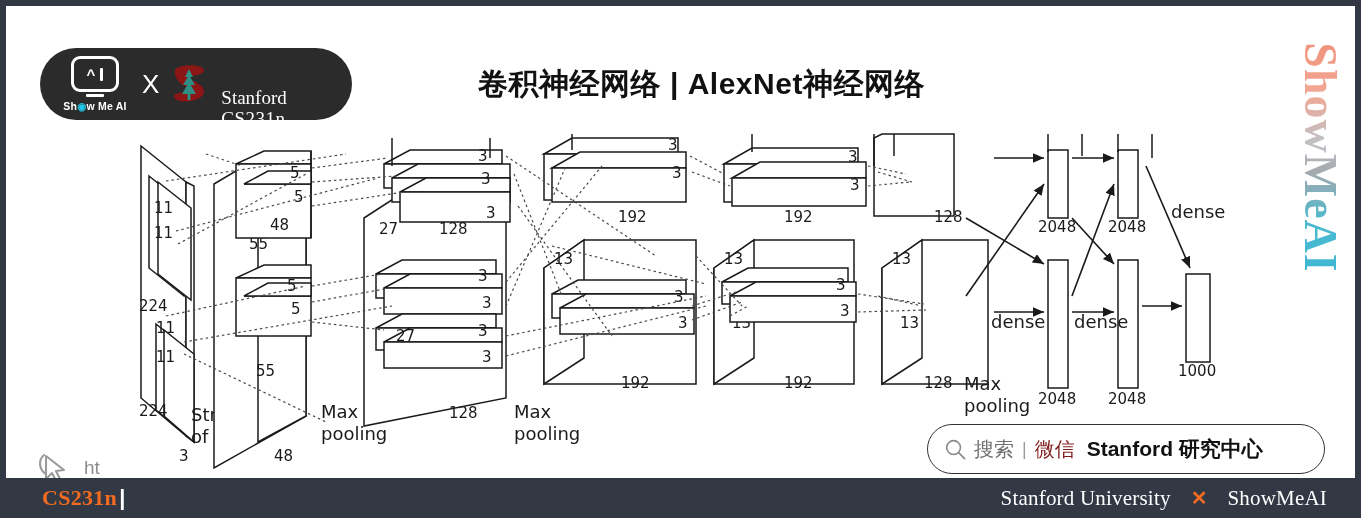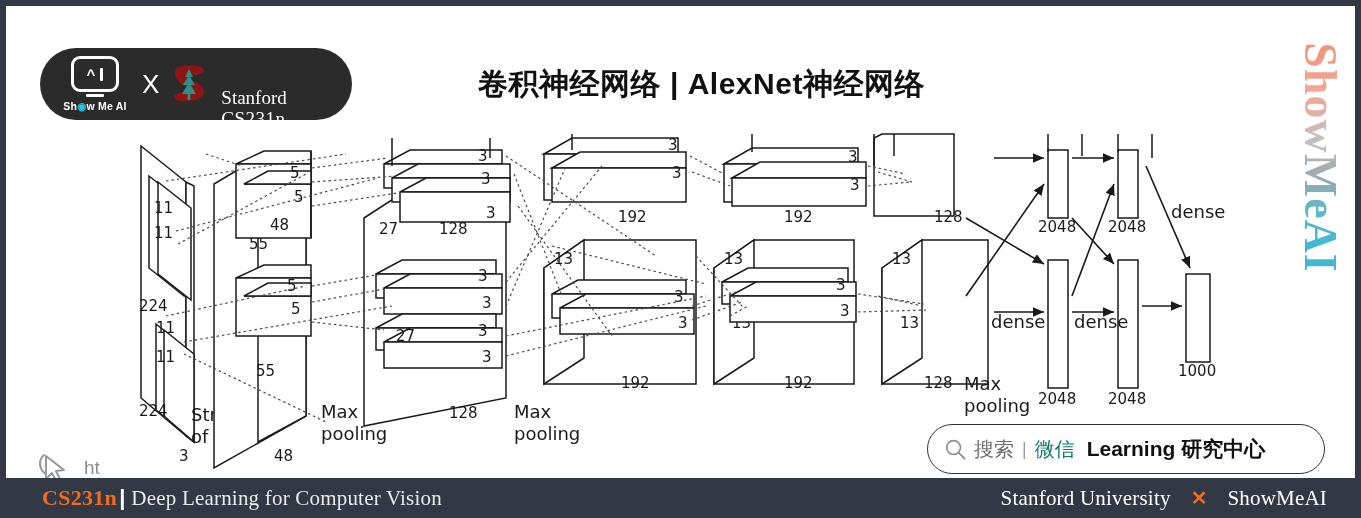--- a/index.html
+++ b/index.html
@@ -90,21 +90,21 @@
   .searchpill{
     position:absolute;left:921px;top:418px;
     width:398px;height:50px;
     border:1.6px solid #333;border-radius:25px;
     background:#fff;display:flex;align-items:center;
     padding:0 16px;box-sizing:border-box;gap:7px;z-index:40;
   }
   .mag{width:23px;height:23px;flex:0 0 auto;}
   .sp-t1{font-size:20px;color:#6e6e6e;}
   .sp-sep{font-size:18px;color:#9a9a9a;margin:0 1px;}
-  .sp-t2{font-size:20px;color:#0f766e;}
+  .sp-t2{font-size:20px;color:#7f1d1d;}
   .sp-t3{font-size:21px;color:#111;font-weight:700;margin-left:5px;}
 
   
   .cursor-wrap{
     position:absolute;left:30px;top:444px;display:flex;align-items:center;gap:14px;z-index:40;
   }
   .cursor-wrap .ht{font-size:19px;color:#8d8d8d;}
 
   
   .footer{
@@ -393,36 +393,35 @@
   </svg>
 
   <div class="searchpill">
     <svg class="mag" viewBox="0 0 24 24" aria-hidden="true">
       <circle cx="10" cy="10" r="7.2" fill="none" stroke="#8a8a8a" stroke-width="1.7"></circle>
       <line x1="15.2" y1="15.2" x2="21.5" y2="21.5" stroke="#8a8a8a" stroke-width="1.7" stroke-linecap="round"></line>
     </svg>
     <span class="sp-t1">搜索</span>
     <span class="sp-sep">|</span>
     <span class="sp-t2">微信</span>
-    <span class="sp-t3">Learning 研究中心</span>
+    <span class="sp-t3">Stanford 研究中心</span>
   </div>
 
   <div class="cursor-wrap">
     <svg width="34" height="36" viewBox="0 0 34 36" aria-hidden="true">
       <path d="M8 5 C2 10, 3 20, 10 24" fill="none" stroke="#9a9a9a" stroke-width="2.1" stroke-linecap="round"></path>
       <path d="M10 6 L10 29 L16 23 L20 31 L24 29 L20 21 L28 20 Z" fill="#ffffff" stroke="#9a9a9a" stroke-width="2.1" stroke-linejoin="round"></path>
     </svg>
     <span class="ht">ht</span>
   </div>
 
   <div class="footer">
     <div class="left">
       <span class="f-cs">CS231n</span>
       <span class="f-pipe">|</span>
-      <span class="f-sub">Deep Learning for Computer Vision</span>
     </div>
     <div class="right">
       <span class="f-su">Stanford University</span>
       <span class="f-x">✕</span>
       <span class="f-sm">ShowMeAI</span>
     </div>
   </div>
 
 
 </div>

